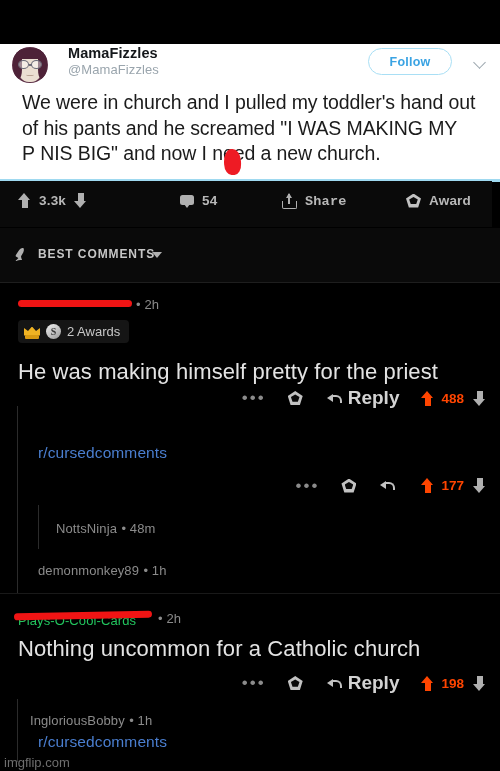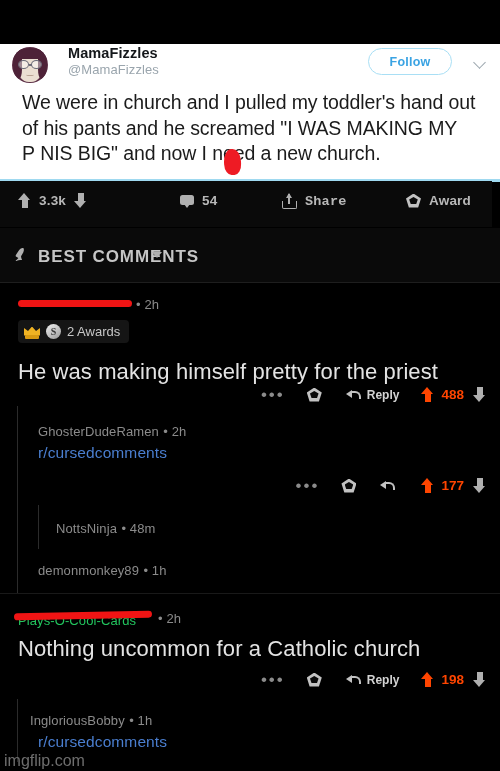--- a/index.html
+++ b/index.html
@@ -158,21 +158,21 @@
   .rocket::before {
     content:""; position:absolute; left:4px; top:1px; width:5px; height:11px;
     background:#b0b0b0; border-radius:60% 60% 20% 20%; transform: rotate(42deg);
   }
   .rocket::after {
     content:""; position:absolute; left:0px; top:9px; width:7px; height:5px;
     background:#b0b0b0; clip-path: polygon(0 100%, 100% 0, 100% 100%);
   }
   .best-label {
     position: absolute; left: 38px; top: 19px;
-    font-size: 17px; font-weight: bold; color: #c6c6c6; letter-spacing: .9px;
+    font-size: 12px; font-weight: bold; color: #c6c6c6; letter-spacing: .9px;
   }
   .best-caret {
     position: absolute; left: 152px; top: 24px;
     border-left: 5.5px solid transparent; border-right: 5.5px solid transparent;
     border-top: 6px solid #b0b0b0;
   }
   .divider-top {
     position: absolute; left: 0; top: 282px; width: 500px; height: 1px;
     background: #1e1e1e;
   }
@@ -223,28 +223,28 @@
   .reply-arrow::before {
     content:""; position:absolute; left:0; top:2px;
     border-top:4.5px solid transparent; border-bottom:4.5px solid transparent;
     border-right:6px solid #c2c2c2;
   }
   .reply-arrow::after {
     content:""; position:absolute; left:5px; top:3px; width:8px; height:6px;
     border-top:2px solid #c2c2c2; border-right:2px solid #c2c2c2;
     border-radius: 0 6px 0 0;
   }
-  .reply-txt { font-size: 12px; color: #d3d3d3; font-weight: bold; margin-left:6px; }
+  .reply-txt { font-size: 19px; color: #d3d3d3; font-weight: bold; margin-left:6px; }
   .score { font-size: 13.5px; font-weight: bold; color: #ff4500; }
 
   .thread-line { position: absolute; width: 1px; background: #2b2b2b; }
 
   .watermark {
     position: absolute; left: 4px; bottom: 1px;
-    font-size: 16px; color: #6e6e6e;
+    font-size: 13px; color: #6e6e6e;
     font-family: "Liberation Sans", sans-serif;
   }
 </style>
 </head>
 <body>
 
 <div class="screen">
 
   <div class="tweet">
     <div class="tweet-head">
@@ -322,24 +322,20 @@
         <span class="reply-arrow" style="margin-left:24px;"></span>
         <span class="reply-txt">Reply</span>
         <span class="arrow-up c-orange" style="margin-left:22px;"></span>
         <span class="score" style="margin-left:7px;">488</span>
         <span class="arrow-down c-grey" style="margin-left:9px;"></span>
       </div>
     </div>
 
     <div class="cmt" style="height:97px;">
       <div class="thread-line" style="left:17px; top:0; height:97px;"></div>
-      <div style="position:absolute; left:38px; top:16px;">
-        <span class="meta">GhosterDudeRamen</span>
-        <span class="meta"> • <span>2h</span></span>
-      </div>
       <div class="sub-link" style="position:absolute; left:38px; top:38px;">r/cursedcomments</div>
       <div class="acts" style="position:absolute; right:14px; top:72px;">
         <span class="dots">•••</span>
         <span class="pent-hollow" style="margin-left:22px;"></span>
         <span class="reply-arrow" style="margin-left:24px;"></span>
         <span class="arrow-up c-orange" style="margin-left:26px;"></span>
         <span class="score" style="margin-left:7px;">177</span>
         <span class="arrow-down c-grey" style="margin-left:9px;"></span>
       </div>
     </div>

